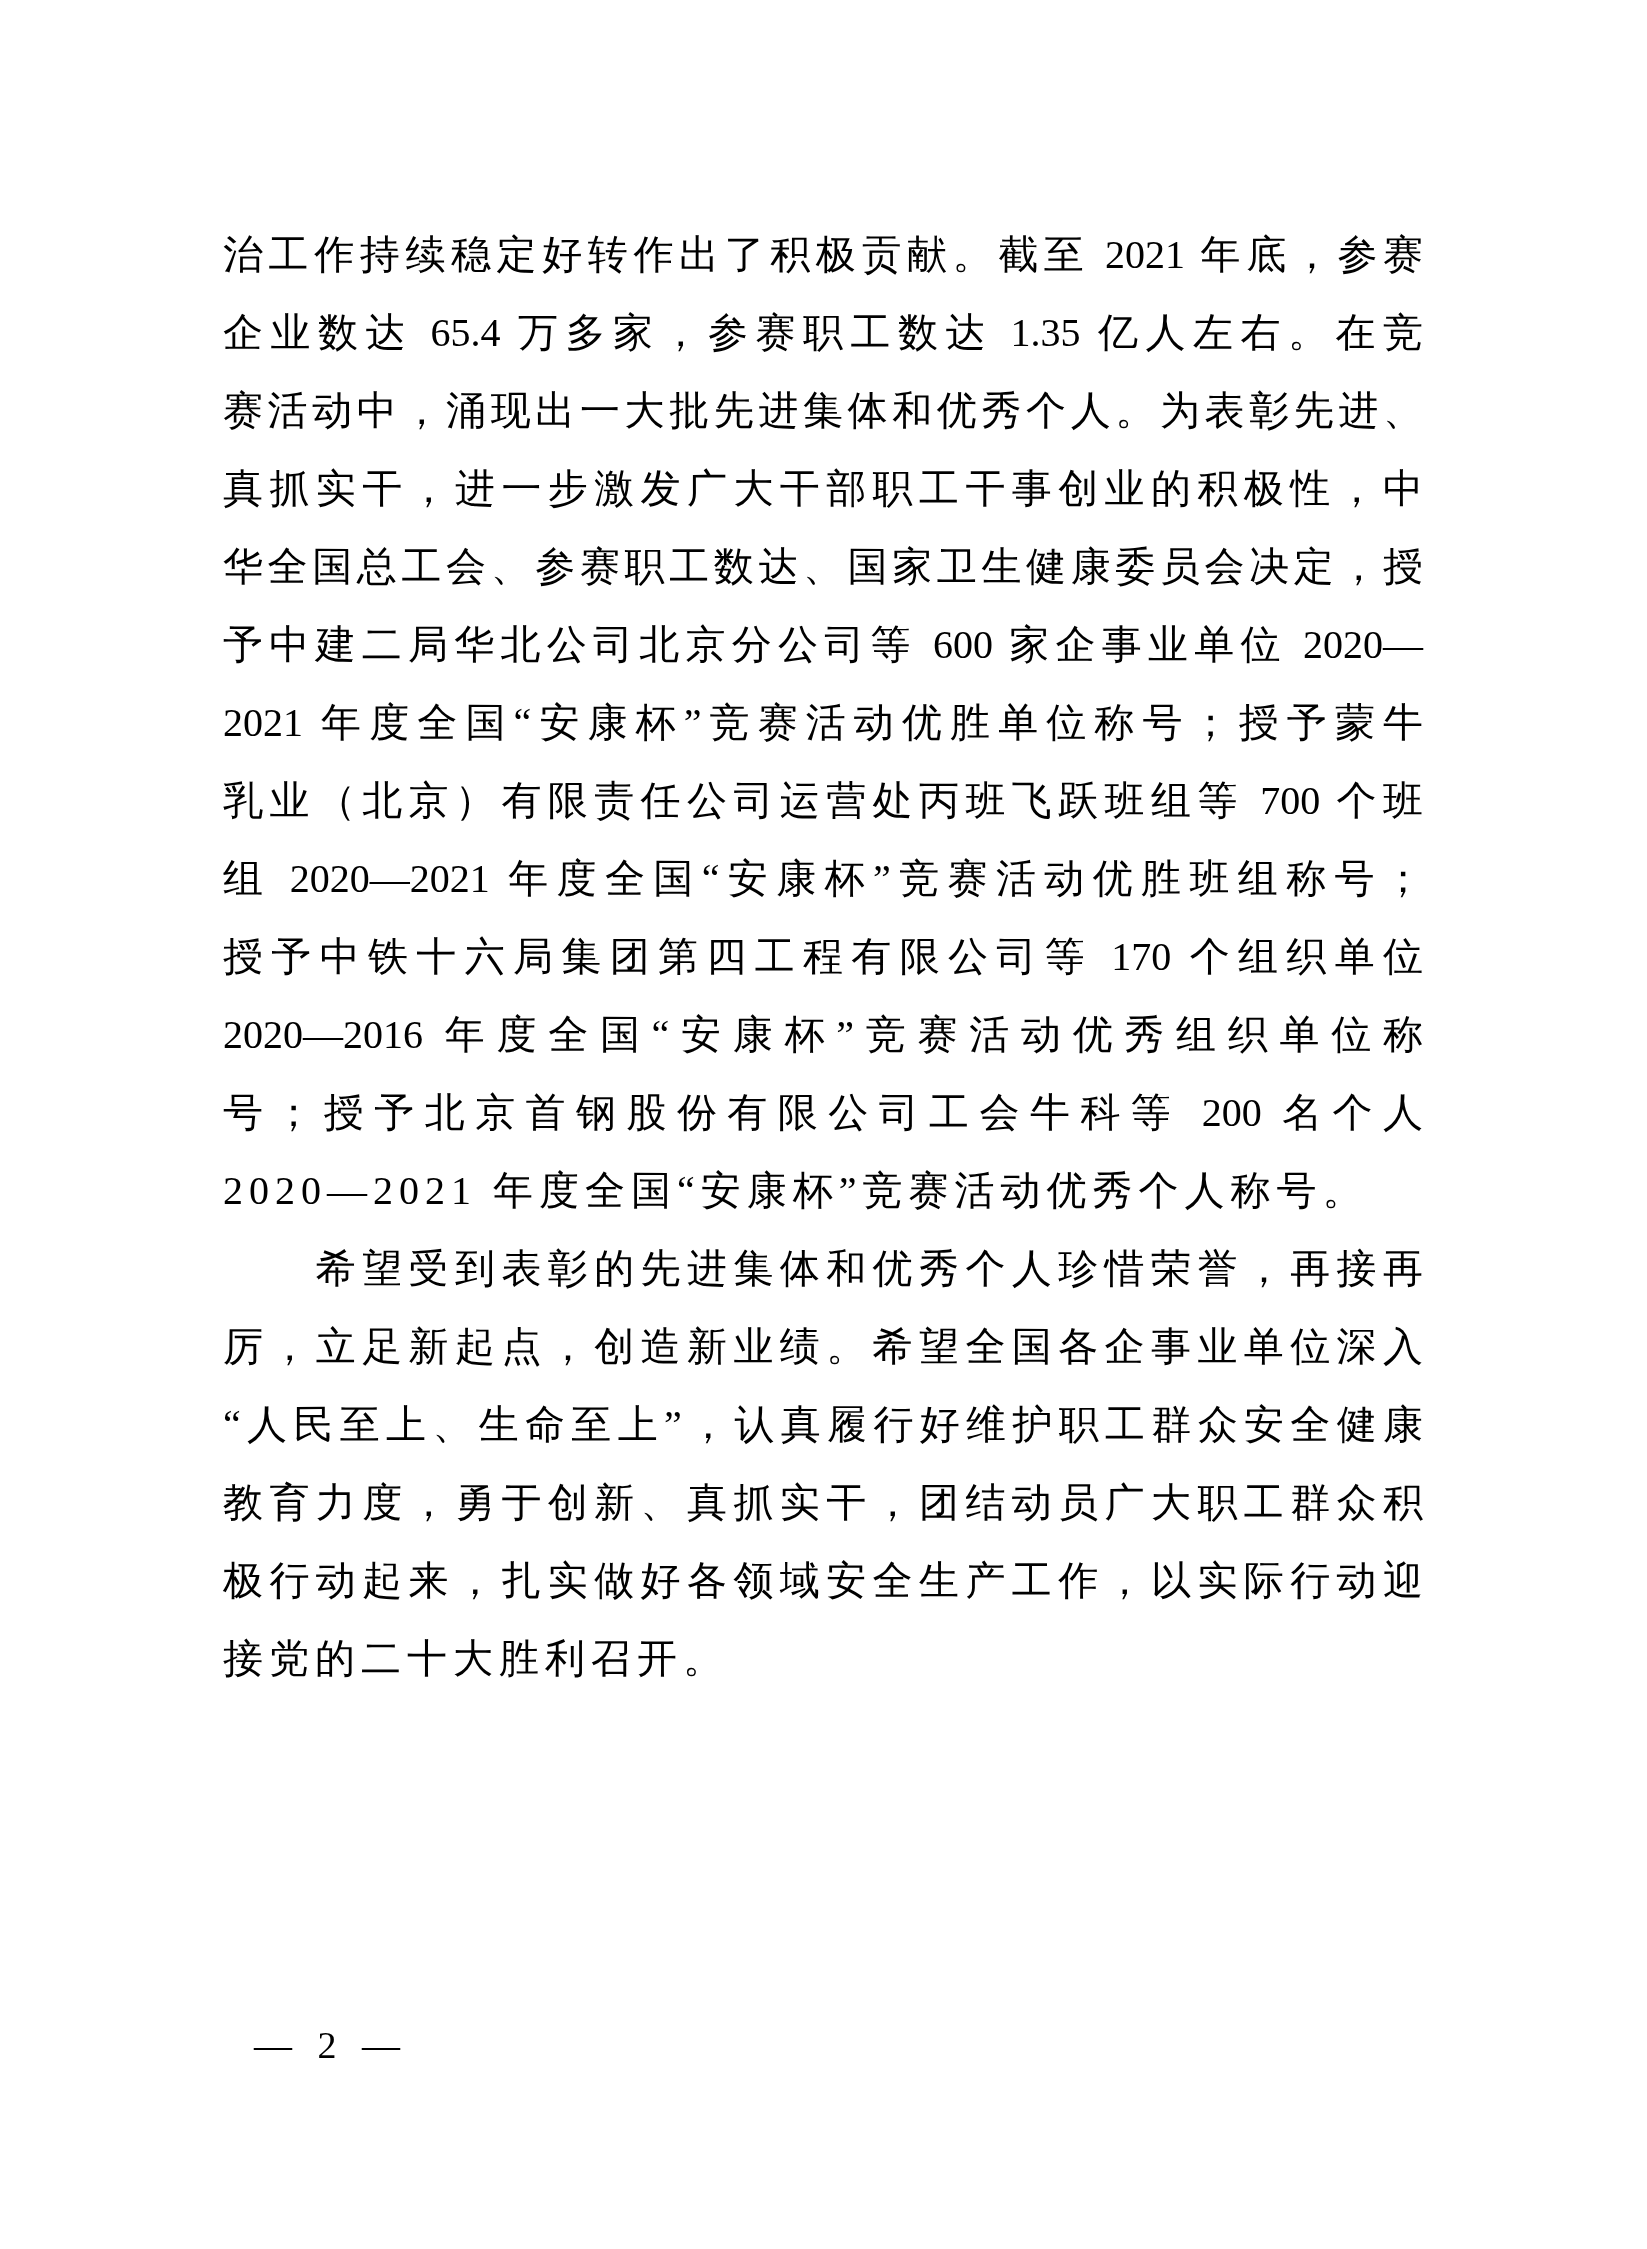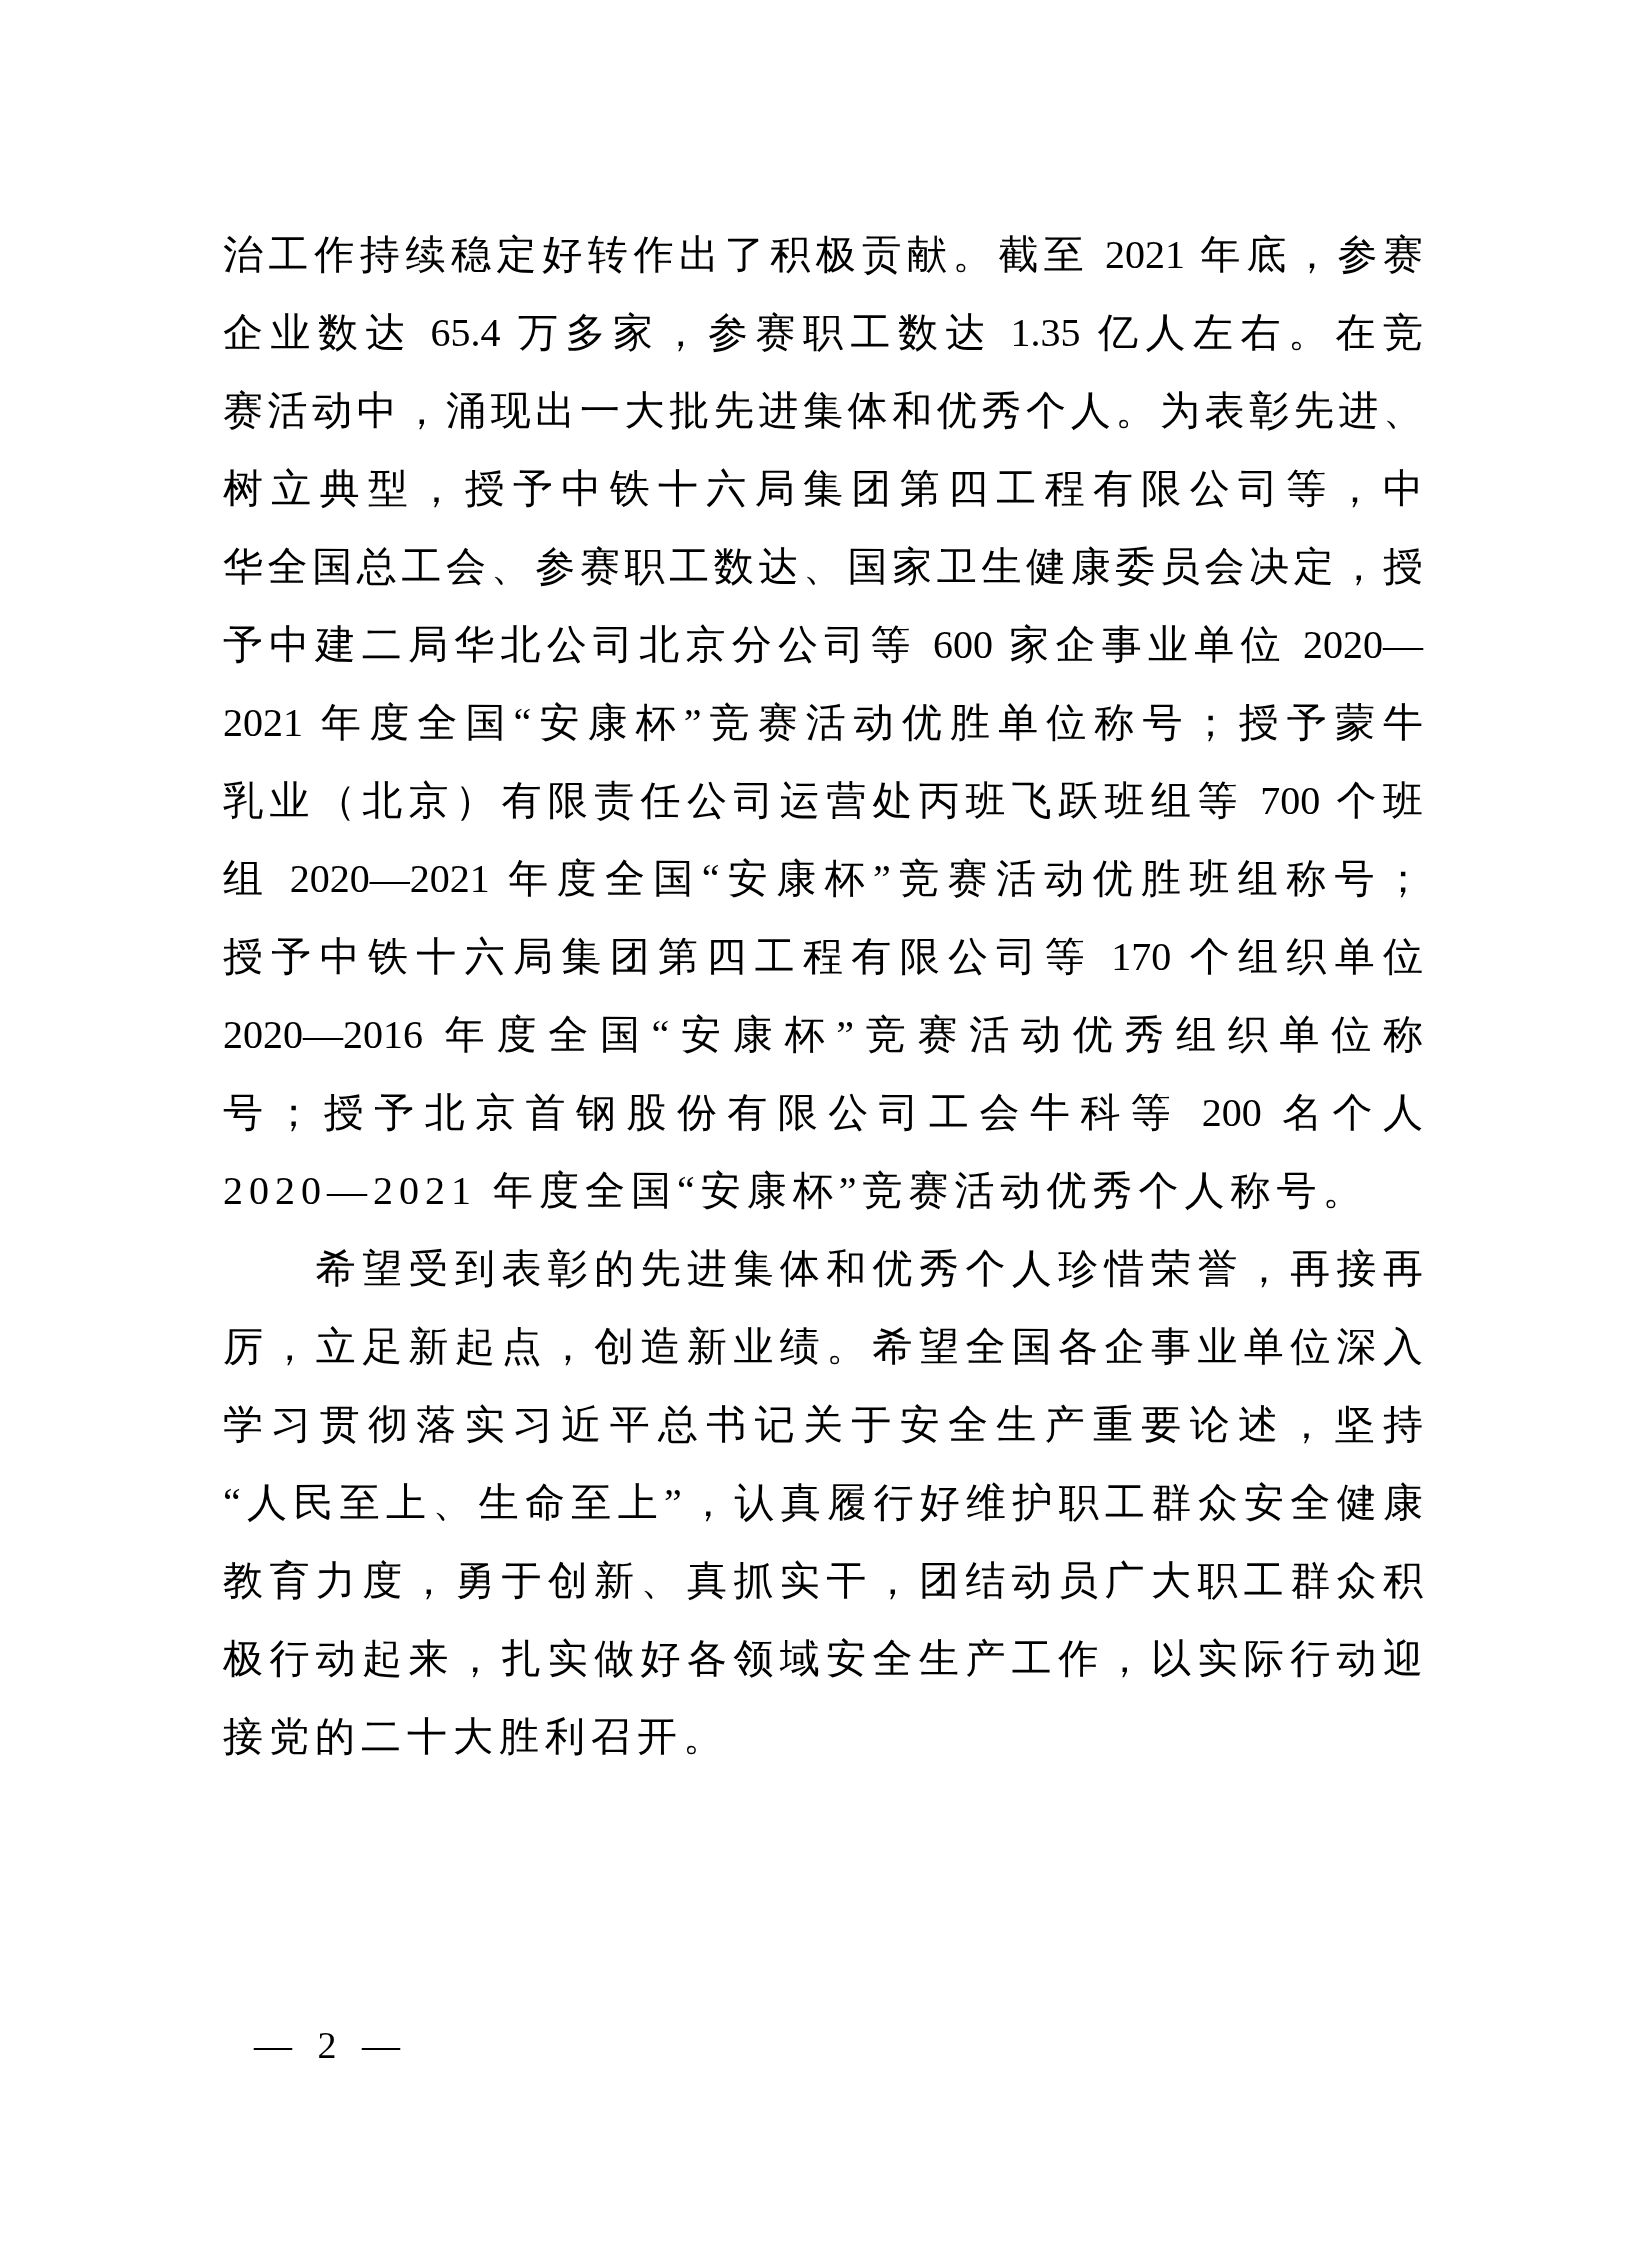--- a/index.html
+++ b/index.html
@@ -58,36 +58,35 @@
 <body>
 
 <div class="page">
 
   <div class="content">
 
     <div>
       <div class="line">治工作持续稳定好转作出了积极贡献。截至 2021 年底，参赛</div>
       <div class="line">企业数达 65.4 万多家，参赛职工数达 1.35 亿人左右。在竞</div>
       <div class="line">赛活动中，涌现出一大批先进集体和优秀个人。为表彰先进、</div>
-      <div class="line">树立典型，授予中铁十六局集团第四工程有限公司等，中</div>
+      <div class="line">真抓实干，进一步激发广大干部职工干事创业的积极性，中</div>
       <div class="line">华全国总工会、参赛职工数达、国家卫生健康委员会决定，授</div>
       <div class="line">予中建二局华北公司北京分公司等 600 家企事业单位 2020—</div>
       <div class="line">2021 年度全国“安康杯”竞赛活动优胜单位称号；授予蒙牛</div>
       <div class="line">乳业（北京）有限责任公司运营处丙班飞跃班组等 700 个班</div>
       <div class="line">组 2020—2021 年度全国“安康杯”竞赛活动优胜班组称号；</div>
       <div class="line">授予中铁十六局集团第四工程有限公司等 170 个组织单位</div>
       <div class="line">2020—2016 年度全国“安康杯”竞赛活动优秀组织单位称</div>
       <div class="line">号；授予北京首钢股份有限公司工会牛科等 200 名个人</div>
       <div class="line end">2020—2021 年度全国“安康杯”竞赛活动优秀个人称号。</div>
     </div>
 
     <div>
       <div class="line">　　希望受到表彰的先进集体和优秀个人珍惜荣誉，再接再</div>
       <div class="line">厉，立足新起点，创造新业绩。希望全国各企事业单位深入</div>
-      <div class="line">学习贯彻落实习近平总书记关于安全生产重要论述，坚持</div>
       <div class="line">“人民至上、生命至上”，认真履行好维护职工群众安全健康</div>
       <div class="line">教育力度，勇于创新、真抓实干，团结动员广大职工群众积</div>
       <div class="line">极行动起来，扎实做好各领域安全生产工作，以实际行动迎</div>
       <div class="line end">接党的二十大胜利召开。</div>
     </div>
 
   </div>
 
   <div class="footer">
     <span>— 2 —</span>

